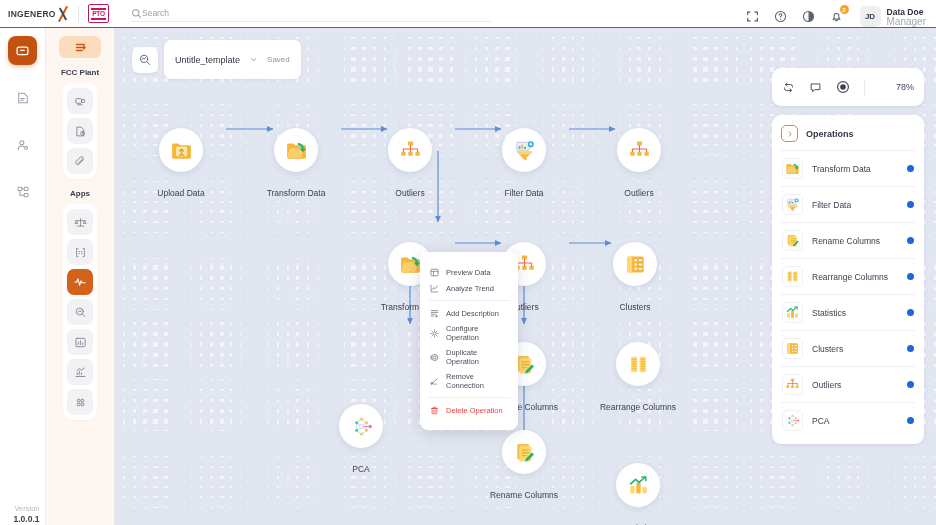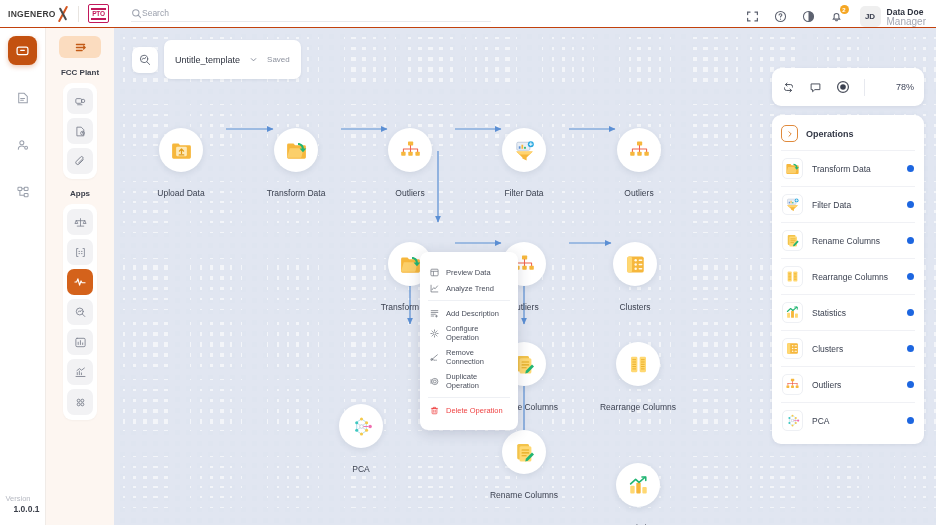--- a/index.html
+++ b/index.html
@@ -74,21 +74,21 @@
     border-right: 1px solid #f0ebe7;
     display: flex; flex-direction: column; align-items: center;
     padding-top: 8px; position: relative; z-index: 30;
   }
   .rail-btn {
     width: 29px; height: 29px; border-radius: 8px;
     display: flex; align-items: center; justify-content: center;
     color: #9aa0ac; margin-bottom: 18px; cursor: pointer;
   }
   .rail-btn.active { background: #c35110; color: #ffffff; box-shadow: 0 2px 5px rgba(195,81,16,.3); }
-  .version { margin-top: auto; text-align: left; padding-bottom: 10px; }
+  .version { margin-top: auto; text-align: right; }
   .version .lbl { font-size: 7.5px; color: #b6b9c2; line-height: 11px; }
   .version .num { font-size: 8.5px; color: #3b3f4a; font-weight: bold; line-height: 11px; margin-left: 8px; }
 
   
   .sidebar2 {
     width: 68px; min-width: 68px; background: #fdf6f1;
     display: flex; flex-direction: column; align-items: center;
     padding-top: 8px; position: relative; z-index: 29;
   }
   .menu-btn {
@@ -656,37 +656,37 @@
           <span class="ctx-ico">
             <svg width="9" height="9" viewBox="0 0 12 12" fill="none" stroke="currentColor" stroke-width="1">
               <circle cx="6" cy="6" r="1.9"></circle>
               <path d="M6 1.2v1.3M6 9.5v1.3M1.2 6h1.3M9.5 6h1.3M2.6 2.6l.9.9M8.5 8.5l.9.9M9.4 2.6l-.9.9M3.5 8.5l-.9.9" stroke-linecap="round"></path>
             </svg>
           </span>
           <span>Configure Operation</span>
         </div>
         <div class="ctx-item">
           <span class="ctx-ico">
+            <svg width="9" height="9" viewBox="0 0 12 12" fill="none" stroke="currentColor" stroke-width="1">
+              <circle cx="6.4" cy="6" r="4.1"></circle>
+                <circle cx="6.4" cy="6" r="1.9"></circle>
+                <path d="M1.4 3.4v5.2" stroke-linecap="round"></path>
+            </svg>
+          </span>
+          <span>Duplicate Operation</span>
+        </div>
+        <div class="ctx-item">
+          <span class="ctx-ico">
             <svg width="9" height="9" viewBox="0 0 12 12" fill="none" stroke="currentColor" stroke-width="1" stroke-linecap="round">
               <path d="M1.6 9.4 9.8 2.4"></path>
                 <circle cx="2.4" cy="8.6" r="1.3"></circle>
                 <path d="M5.2 9.6h1M7.6 9.6h1"></path>
             </svg>
           </span>
           <span>Remove Connection</span>
-        </div>
-        <div class="ctx-item">
-          <span class="ctx-ico">
-            <svg width="9" height="9" viewBox="0 0 12 12" fill="none" stroke="currentColor" stroke-width="1">
-              <circle cx="6.4" cy="6" r="4.1"></circle>
-                <circle cx="6.4" cy="6" r="1.9"></circle>
-                <path d="M1.4 3.4v5.2" stroke-linecap="round"></path>
-            </svg>
-          </span>
-          <span>Duplicate Operation</span>
         </div>
 
         <div class="ctx-sep"></div>
 
         <div class="ctx-item danger">
           <span class="ctx-ico">
             <svg width="9" height="9" viewBox="0 0 12 12" fill="none" stroke="currentColor" stroke-width="1" stroke-linecap="round">
               <path d="M1.8 3.2h8.4M4.6 3.2V1.8h2.8v1.4"></path>
                 <rect x="2.8" y="3.2" width="6.4" height="7.2" rx="1"></rect>
               <path d="M5 5.4v3M7 5.4v3"></path>

